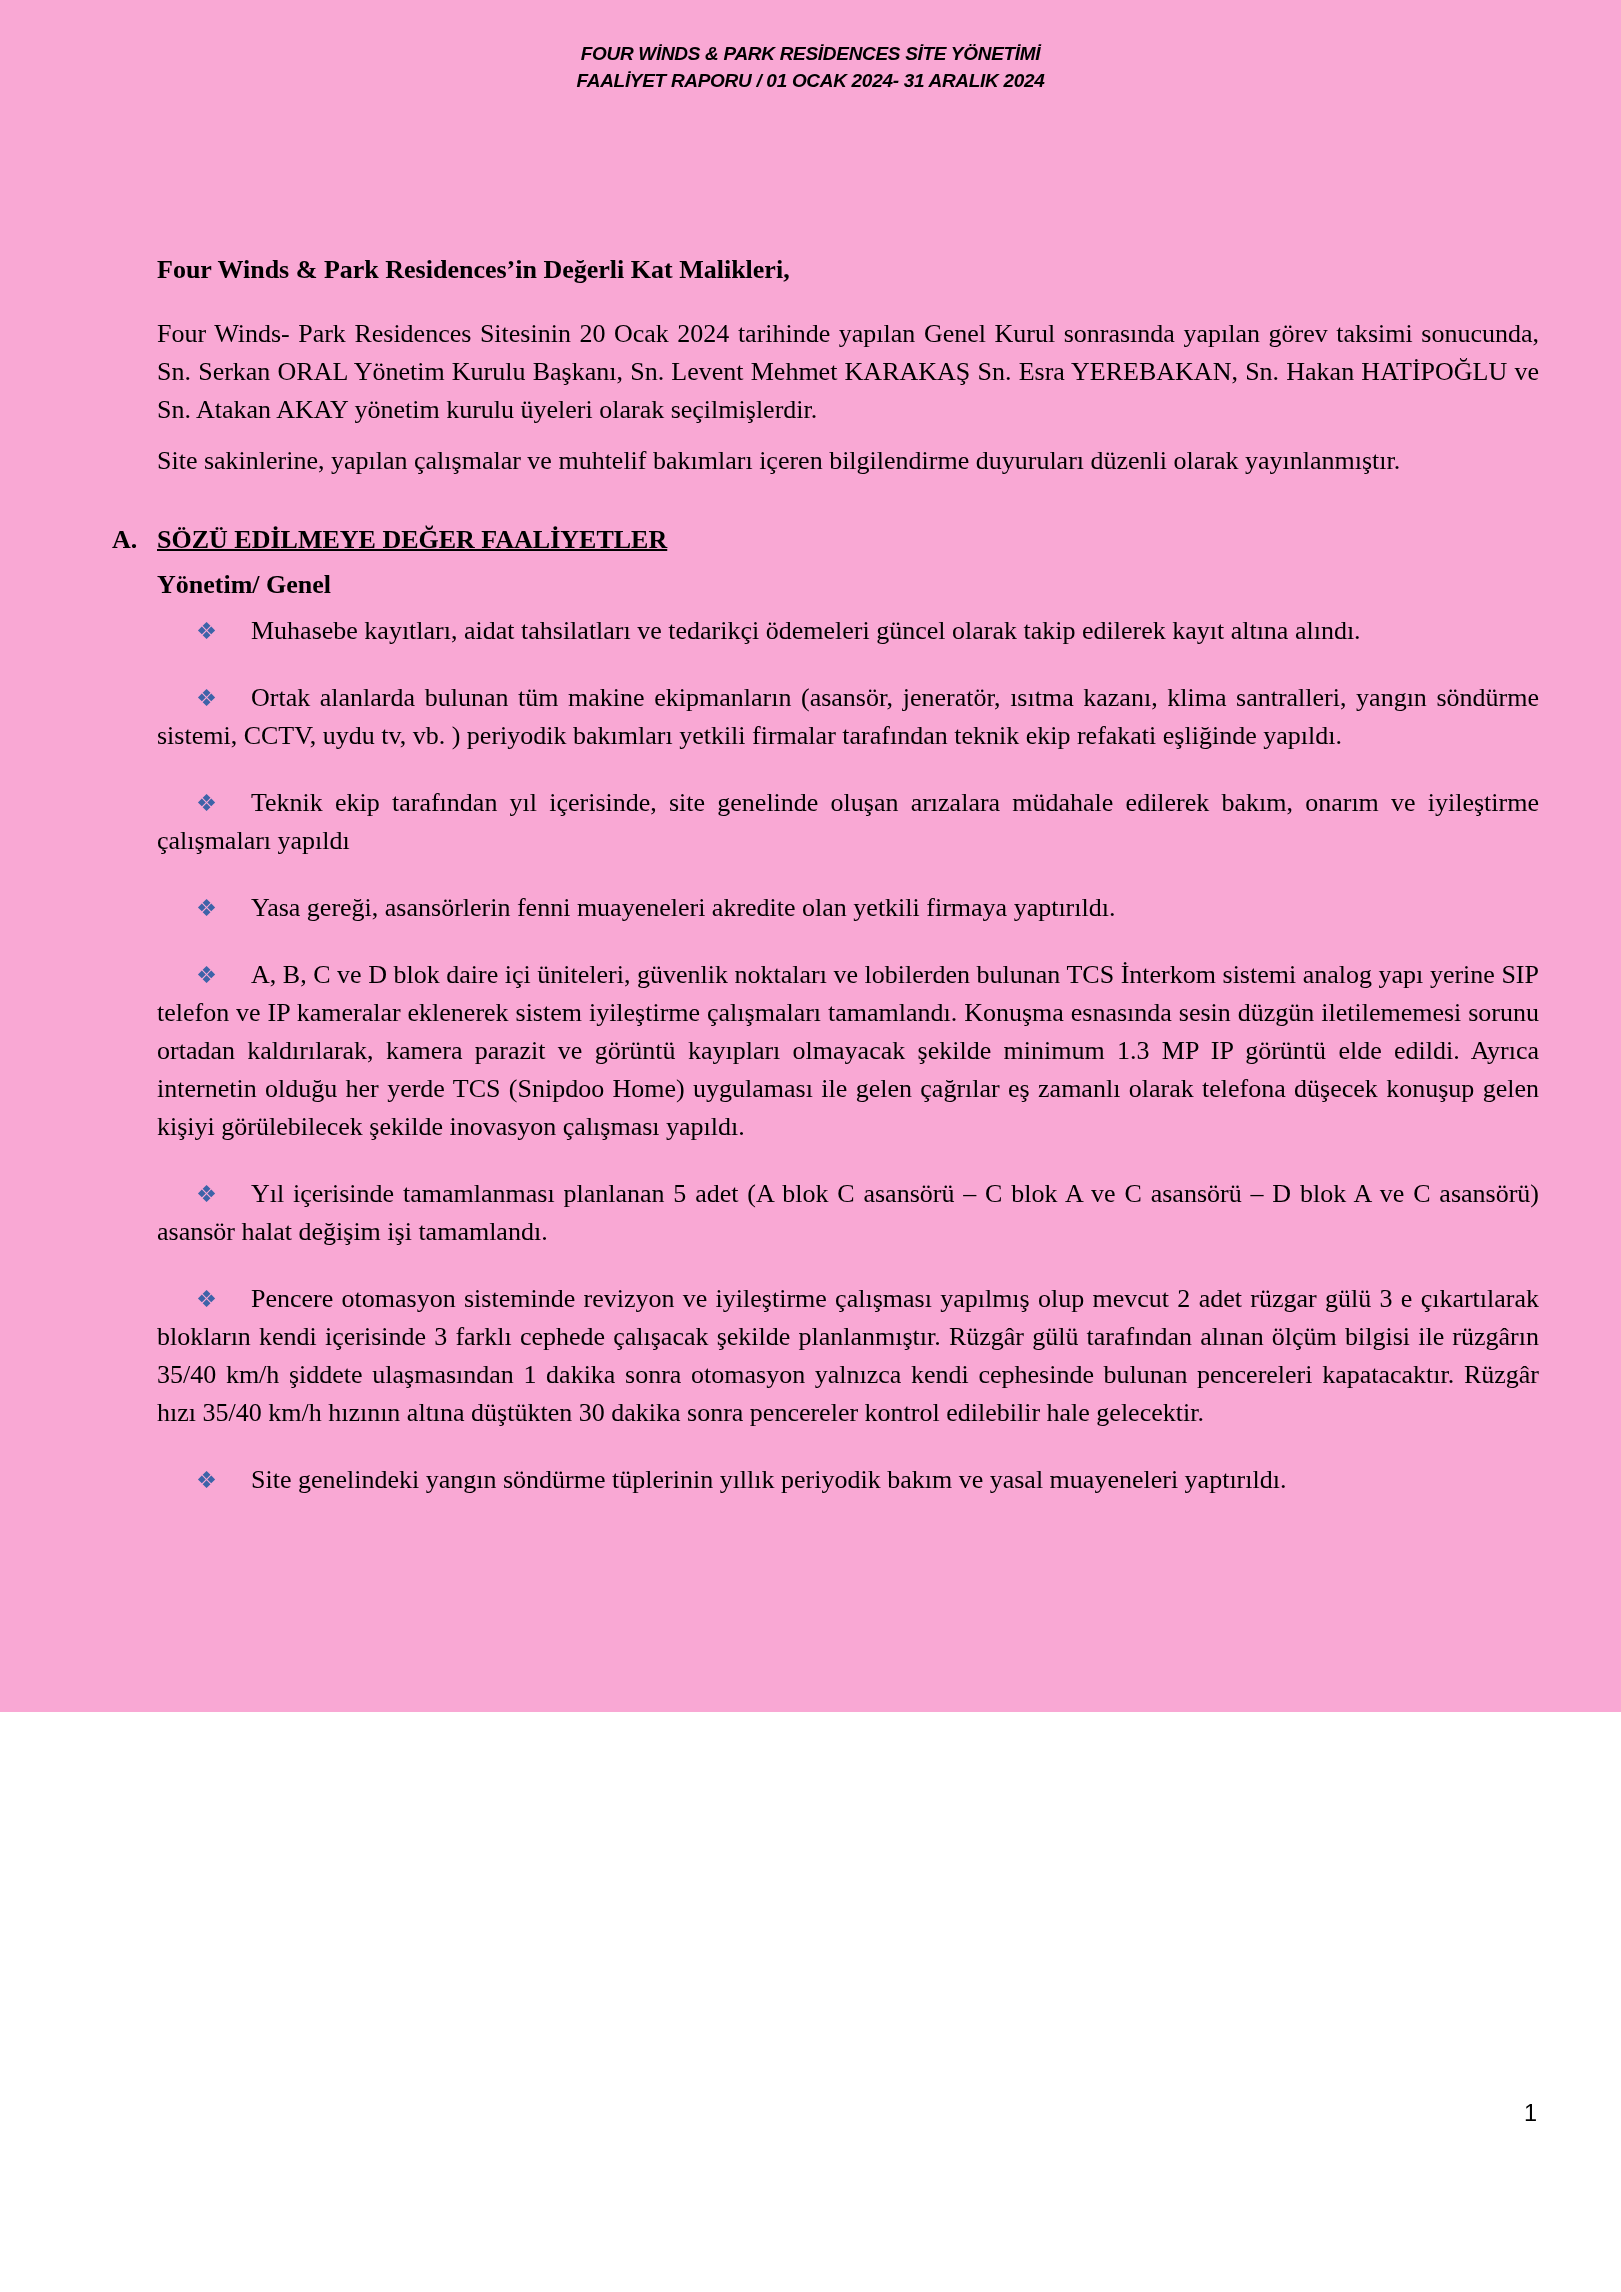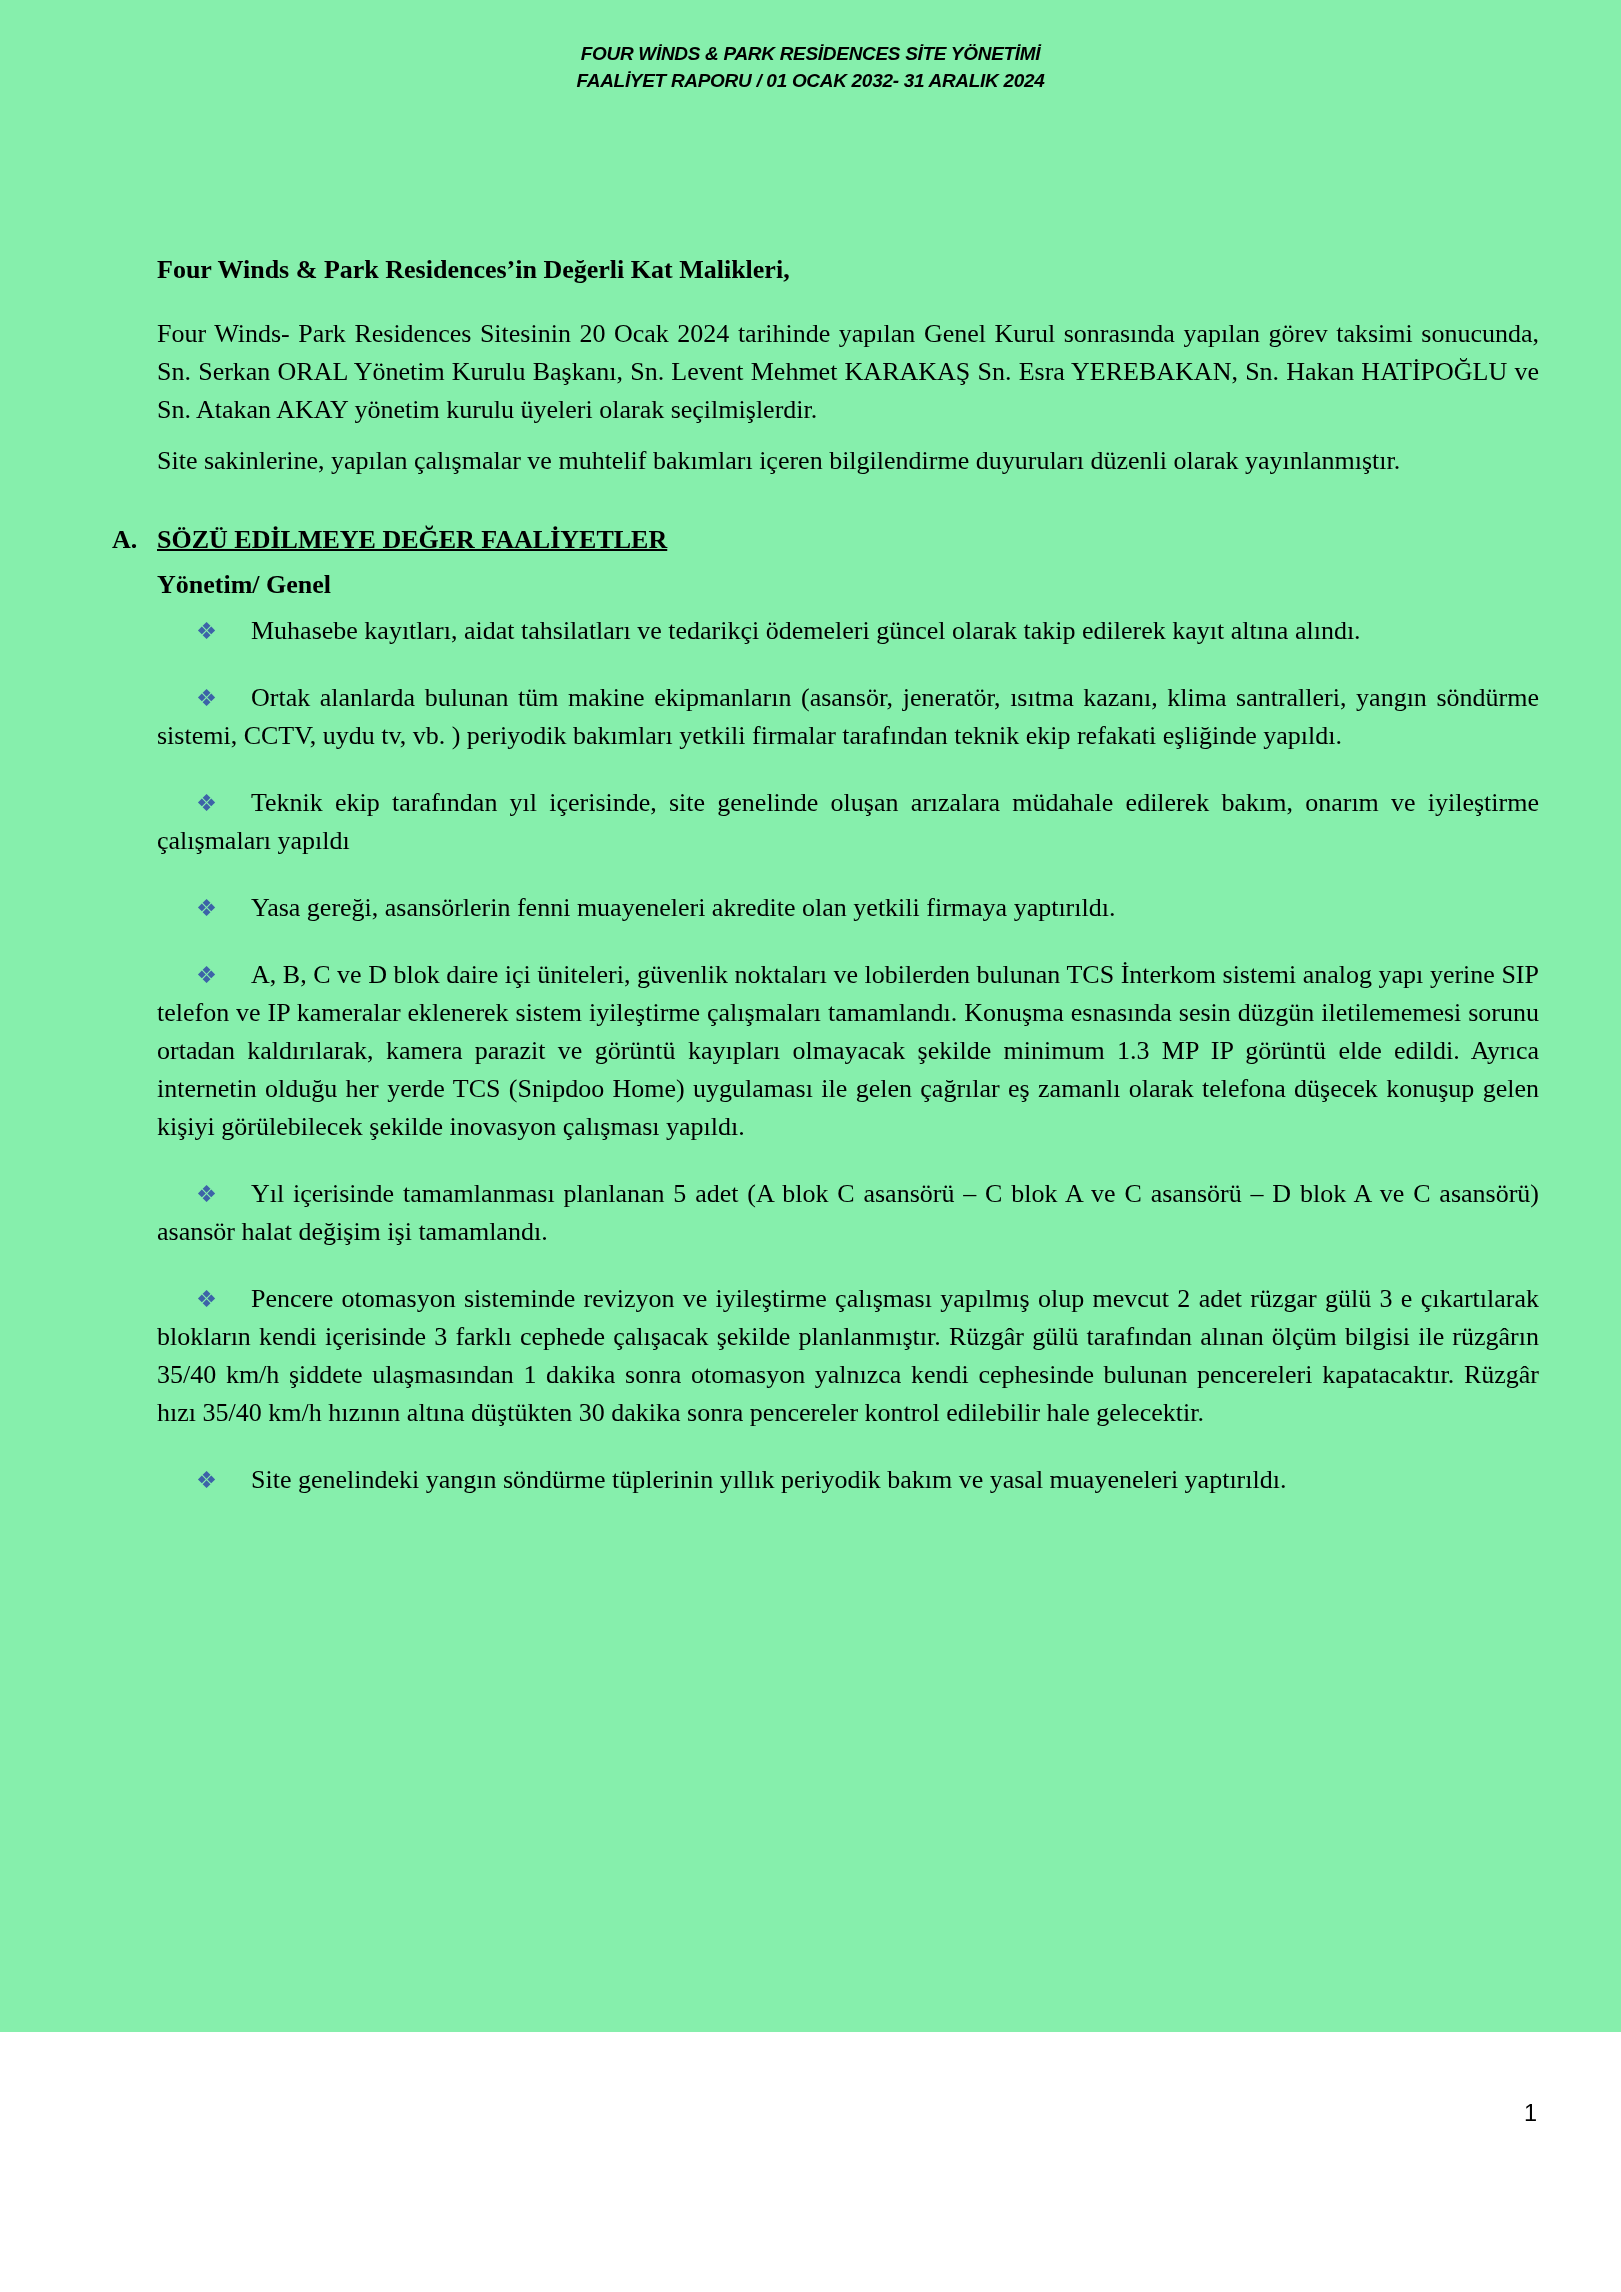--- a/index.html
+++ b/index.html
@@ -1,18 +1,18 @@
 <!DOCTYPE html>
 <html><head>
   <meta charset="utf-8">
   <style>
     * { margin: 0; padding: 0; box-sizing: border-box; }
     html, body { width: 1621px; height: 2293px; background: #ffffff; }
     body { position: relative; color: #000; font-family: "Liberation Serif", serif; }
-    .page { position: relative; width: 1621px; height: 2032px; background: #86efac; }
+    .page { position: relative; width: 1621px; height: 1712px; background: #f9a8d4; }
 
     .header {
       position: absolute; top: 41px; left: 0; width: 1621px;
       text-align: center; font-family: "Liberation Sans", sans-serif;
       font-weight: bold; font-style: italic; font-size: 19px; line-height: 26.5px;
       letter-spacing: -0.3px;
     }
 
     .content {
       position: absolute; left: 157px; top: 251px; width: 1382px;
@@ -40,21 +40,21 @@
       font-size: 23.5px;
     }
   </style>
 </head>
 <body>
 
 <div class="page">
 
   <div class="header">
     <div>FOUR WİNDS &amp; PARK RESİDENCES SİTE YÖNETİMİ</div>
-    <div>FAALİYET RAPORU / 01 OCAK 2032- 31 ARALIK 2024</div>
+    <div>FAALİYET RAPORU / 01 OCAK 2024- 31 ARALIK 2024</div>
   </div>
 
   <div class="content">
     <div class="salutation">Four Winds &amp; Park Residences’in Değerli Kat Malikleri,</div>
 
     <p class="para">Four Winds- Park Residences Sitesinin 20 Ocak 2024 tarihinde yapılan Genel Kurul sonrasında yapılan görev taksimi sonucunda, Sn. Serkan ORAL Yönetim Kurulu Başkanı, Sn. Levent Mehmet KARAKAŞ Sn. Esra YEREBAKAN, Sn. Hakan HATİPOĞLU ve Sn. Atakan AKAY yönetim kurulu üyeleri olarak seçilmişlerdir.</p>
     <p class="para">Site sakinlerine, yapılan çalışmalar ve muhtelif bakımları içeren bilgilendirme duyuruları düzenli olarak yayınlanmıştır.</p>
 
     <div class="section-heading">
       <span class="letter">A.</span>

